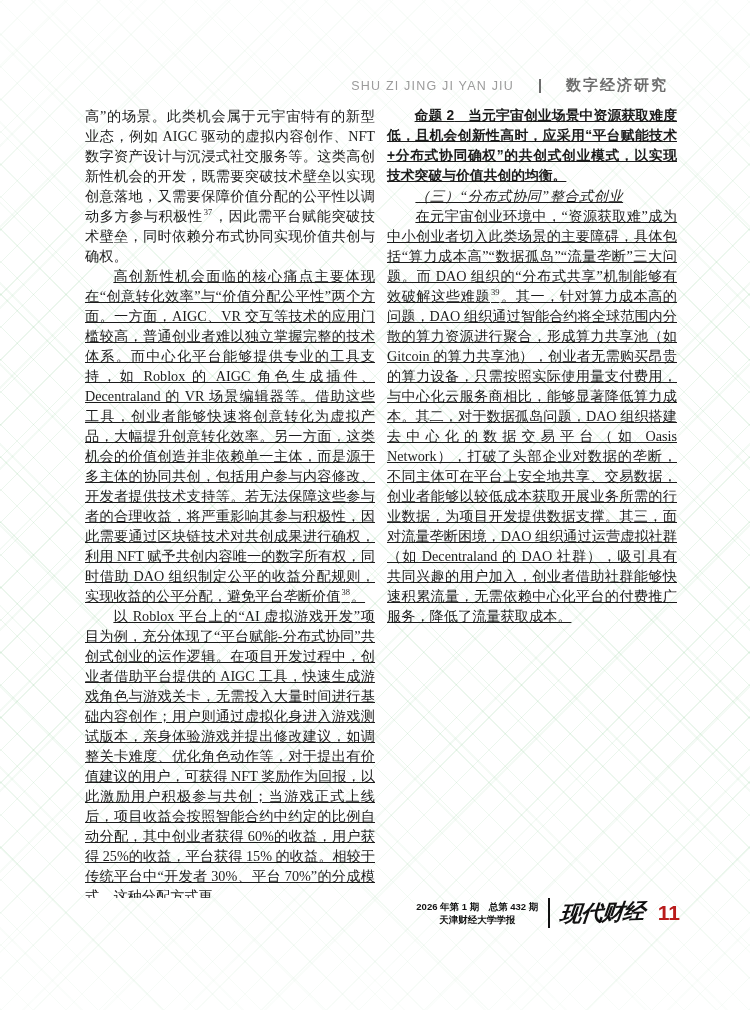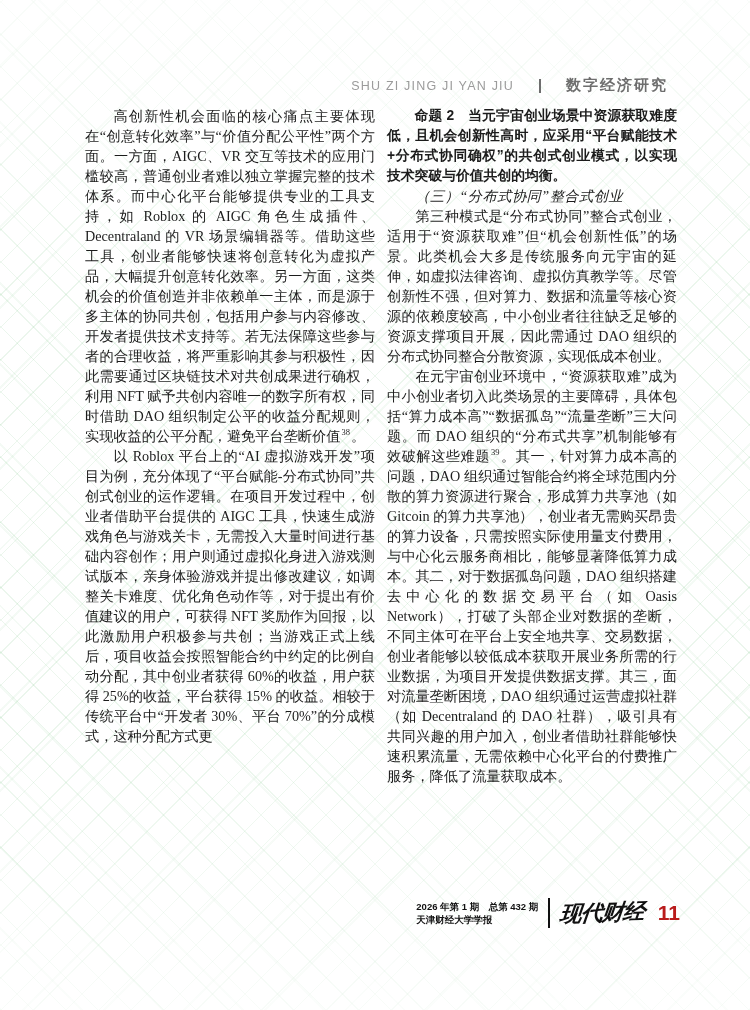--- a/index.html
+++ b/index.html
@@ -40,39 +40,39 @@
     width:592px;height:792px;
     display:flex;gap:12px;overflow:hidden;
   }
   .col{width:290px;}
   .para{
     margin:0;
     font-size:14.2px;line-height:20px;
     text-align:justify;
     text-justify:inter-ideograph;
   }
-  .indent{text-indent:2em;}
+  .indent{text-indent:2em;text-decoration:underline;}
   .proposition{
     font-family:"Liberation Sans","DejaVu Sans",sans-serif;
     font-weight:600;font-size:13.8px;
   }
   .heading{
     font-style:italic;
     letter-spacing:.5px;
   }
   .proposition b{font-weight:800;}
   sup.cite{
     font-size:8.5px;line-height:0;vertical-align:super;margin:0 1px;
   }
   .footer{
     position:absolute;top:898px;right:70px;
     display:flex;align-items:center;gap:10px;
   }
   .fmeta{
-    text-align:left;
+    text-align:center;
     font-family:"Liberation Sans","DejaVu Sans",sans-serif;
     font-size:9.5px;line-height:13px;font-weight:bold;color:#111;
     white-space:nowrap;
   }
   .fdiv{width:1.5px;height:30px;background:#111;}
   .jlogo{
     font-size:22px;font-weight:bold;font-style:italic;
     transform:skewX(-8deg) rotate(-2deg);
     letter-spacing:-1px;color:#111;
     font-family:"Liberation Serif","DejaVu Serif",serif;
@@ -89,27 +89,27 @@
   <div class="watermark"></div>
 
   <div class="header">
     <span class="pinyin">SHU ZI JING JI YAN JIU</span>
     <span class="hbar"></span>
     <span class="hcn">数字经济研究</span>
   </div>
 
   <div class="main">
     <div class="col">
+        <p class="para body"><span>高”的场景。此类机会属于元宇宙特有的新型业态，例如 AIGC 驱动的虚拟内容创作、NFT 数字资产设计与沉浸式社交服务等。这类高创新性机会的开发，既需要突破技术壁垒以实现创意落地，又需要保障价值分配的公平性以调动多方参与积极性</span><sup class="cite">37</sup><span>，因此需平台赋能突破技术壁垒，同时依赖分布式协同实现价值共创与确权。</span></p>
         <p class="para body indent"><span>高创新性机会面临的核心痛点主要体现在“创意转化效率”与“价值分配公平性”两个方面。一方面，AIGC、VR 交互等技术的应用门槛较高，普通创业者难以独立掌握完整的技术体系。而中心化平台能够提供专业的工具支持，如 Roblox 的 AIGC 角色生成插件、Decentraland 的 VR 场景编辑器等。借助这些工具，创业者能够快速将创意转化为虚拟产品，大幅提升创意转化效率。另一方面，这类机会的价值创造并非依赖单一主体，而是源于多主体的协同共创，包括用户参与内容修改、开发者提供技术支持等。若无法保障这些参与者的合理收益，将严重影响其参与积极性，因此需要通过区块链技术对共创成果进行确权，利用 NFT 赋予共创内容唯一的数字所有权，同时借助 DAO 组织制定公平的收益分配规则，实现收益的公平分配，避免平台垄断价值</span><sup class="cite">38</sup><span>。</span></p>
         <p class="para body indent"><span>以 Roblox 平台上的“AI 虚拟游戏开发”项目为例，充分体现了“平台赋能-分布式协同”共创式创业的运作逻辑。在项目开发过程中，创业者借助平台提供的 AIGC 工具，快速生成游戏角色与游戏关卡，无需投入大量时间进行基础内容创作；用户则通过虚拟化身进入游戏测试版本，亲身体验游戏并提出修改建议，如调整关卡难度、优化角色动作等，对于提出有价值建议的用户，可获得 NFT 奖励作为回报，以此激励用户积极参与共创；当游戏正式上线后，项目收益会按照智能合约中约定的比例自动分配，其中创业者获得 60%的收益，用户获得 25%的收益，平台获得 15% 的收益。相较于传统平台中“开发者 30%、平台 70%”的分成模式，这种分配方式更</span></p>
       </div>
     <div class="col">
         <p class="para proposition indent"><b>命题 2</b><span>　当元宇宙创业场景中资源获取难度低，且机会创新性高时，应采用“平台赋能技术+分布式协同确权”的共创式创业模式，以实现技术突破与价值共创的均衡。</span></p>
         <p class="para heading indent"><span>（三）“分布式协同”整合式创业</span></p>
-        <p class="para body indent"><span>第三种模式是“分布式协同”整合式创业，适用于“资源获取难”但“机会创新性低”的场景。此类机会大多是传统服务向元宇宙的延伸，如虚拟法律咨询、虚拟仿真教学等。尽管创新性不强，但对算力、数据和流量等核心资源的依赖度较高，中小创业者往往缺乏足够的资源支撑项目开展，因此需通过 DAO 组织的分布式协同整合分散资源，实现低成本创业。</span></p>
         <p class="para body indent"><span>在元宇宙创业环境中，“资源获取难”成为中小创业者切入此类场景的主要障碍，具体包括“算力成本高”“数据孤岛”“流量垄断”三大问题。而 DAO 组织的“分布式共享”机制能够有效破解这些难题</span><sup class="cite">39</sup><span>。其一，针对算力成本高的问题，DAO 组织通过智能合约将全球范围内分散的算力资源进行聚合，形成算力共享池（如 Gitcoin 的算力共享池），创业者无需购买昂贵的算力设备，只需按照实际使用量支付费用，与中心化云服务商相比，能够显著降低算力成本。其二，对于数据孤岛问题，DAO 组织搭建去中心化的数据交易平台（如 Oasis Network），打破了头部企业对数据的垄断，不同主体可在平台上安全地共享、交易数据，创业者能够以较低成本获取开展业务所需的行业数据，为项目开发提供数据支撑。其三，面对流量垄断困境，DAO 组织通过运营虚拟社群（如 Decentraland 的 DAO 社群），吸引具有共同兴趣的用户加入，创业者借助社群能够快速积累流量，无需依赖中心化平台的付费推广服务，降低了流量获取成本。</span></p>
       </div>
   </div>
 
   <div class="footer">
     <div class="fmeta">
       <div>2026 年第 1 期　总第 432 期</div>
       <div>天津财经大学学报</div>
     </div>
     <div class="fdiv"></div>

